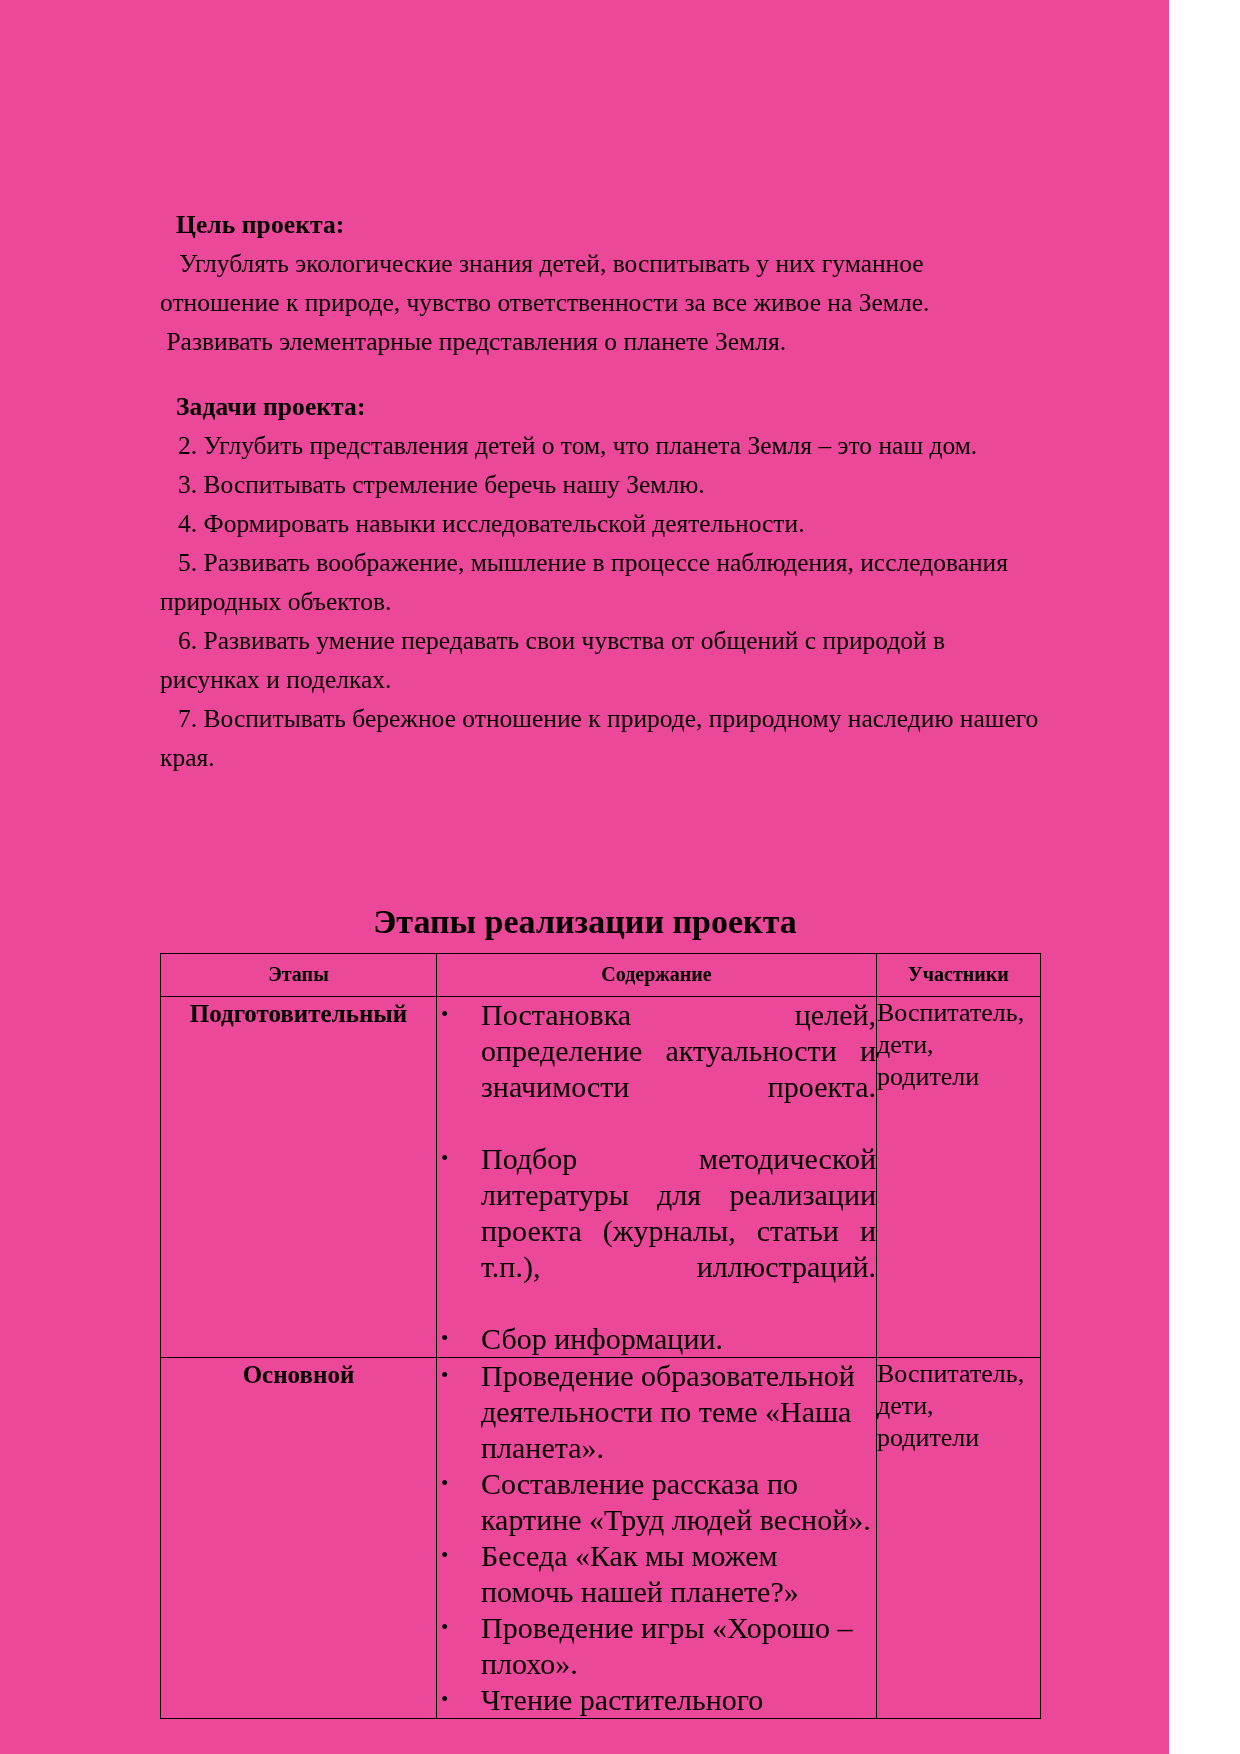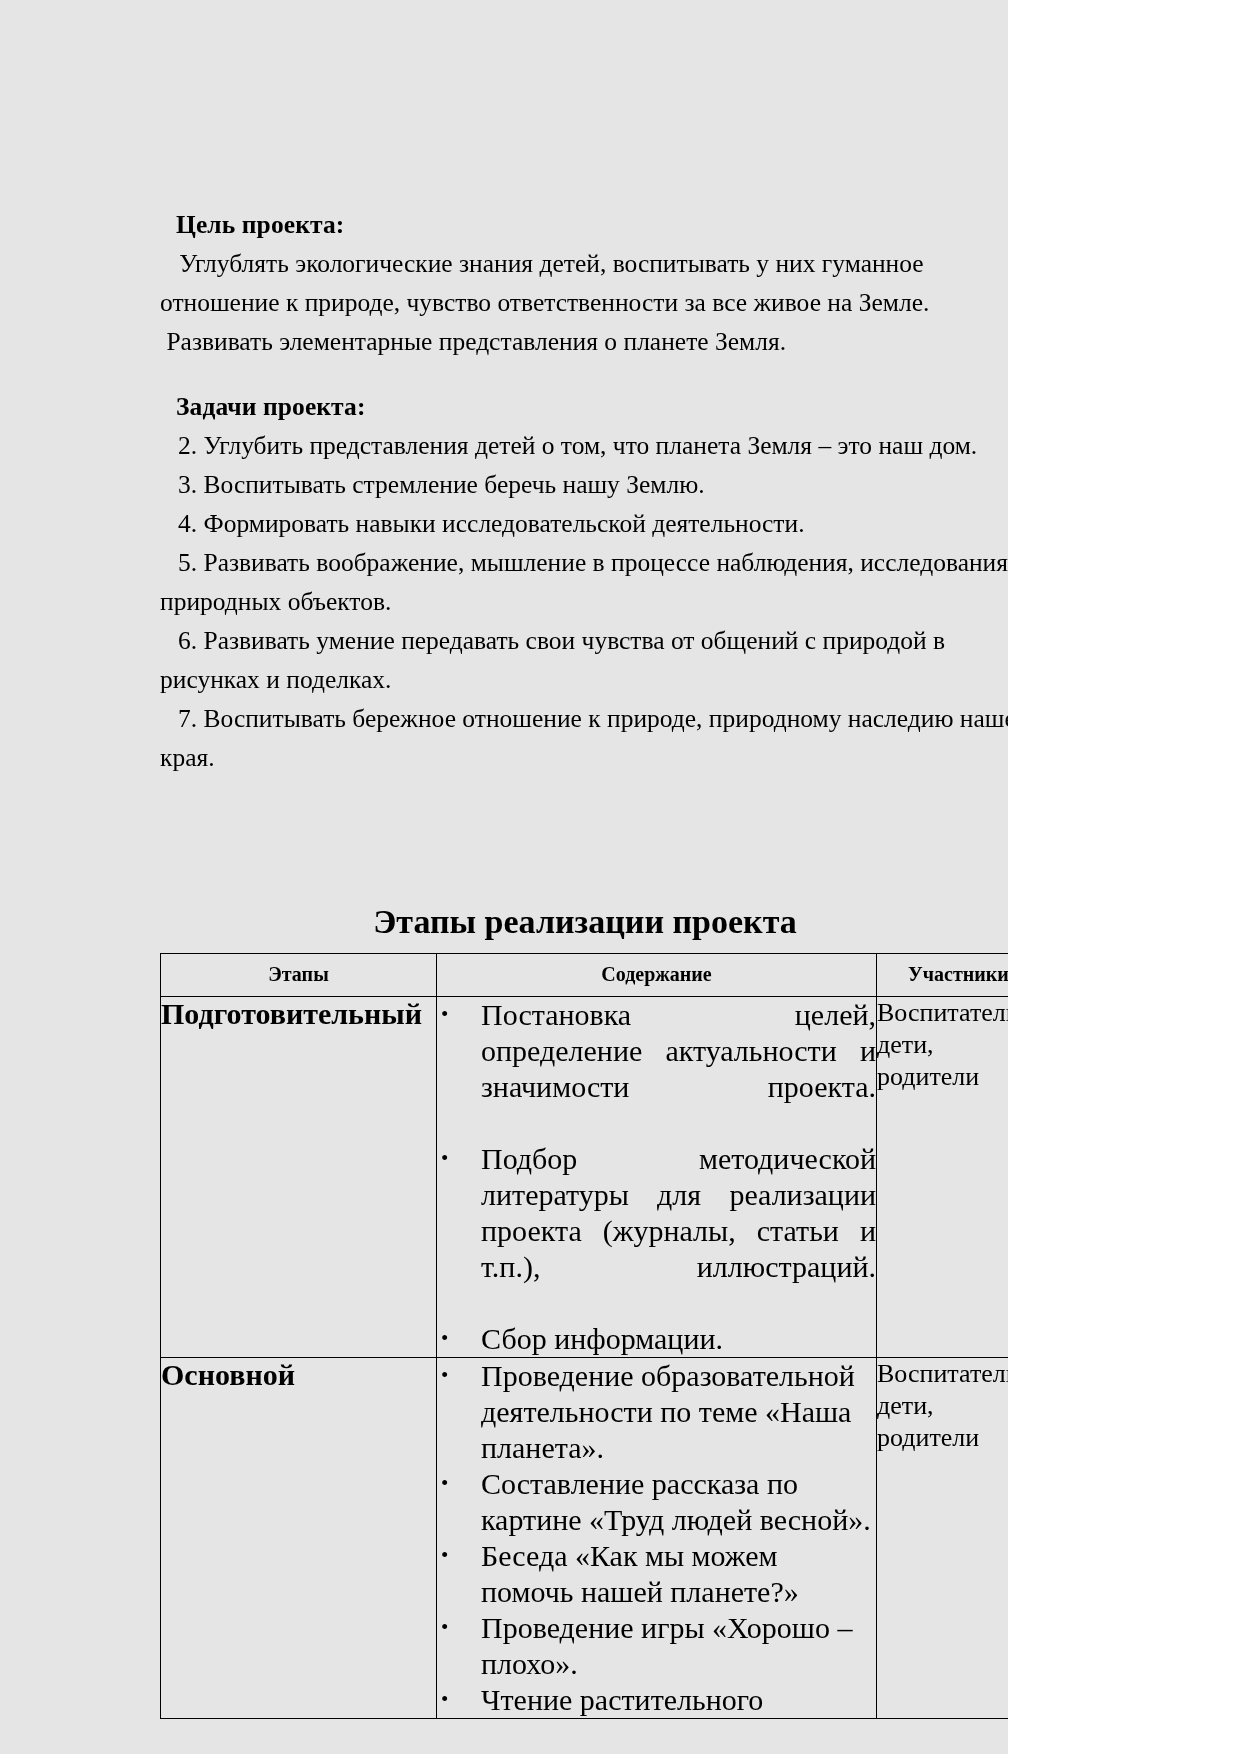--- a/index.html
+++ b/index.html
@@ -6,23 +6,23 @@
     margin: 0;
     padding: 0;
     background: #ffffff;
   }
   body {
     font-family: "Liberation Serif", "DejaVu Serif", serif;
     color: #000000;
   }
   .page {
     position: relative;
-    width: 1008px;
+    width: 1169px;
     height: 1754px;
-    background: #e5e5e5;
+    background: #ec4899;
     overflow: hidden;
     box-sizing: border-box;
   }
   .content {
     position: absolute;
     left: 160px;
     top: 205px;
     width: 880px;
   }
 
@@ -73,22 +73,23 @@
   table.stages col.c-people { width: 164px; }
 
   table.stages th {
     font-size: 20px;
     font-weight: bold;
     padding: 5px 4px 7px 4px;
     line-height: 30px;
   }
 
   td.stage-name {
-    font-size: 30px;
+    font-size: 25px;
     font-weight: bold;
+    text-align: center;
     padding: 10px 6px 6px 6px;
     line-height: 33px;
   }
   td.stage-body {
     padding: 9px 10px 6px 8px;
   }
   td.participants {
     font-size: 26px;
     line-height: 32px;
     padding: 9px 6px 6px 8px;

